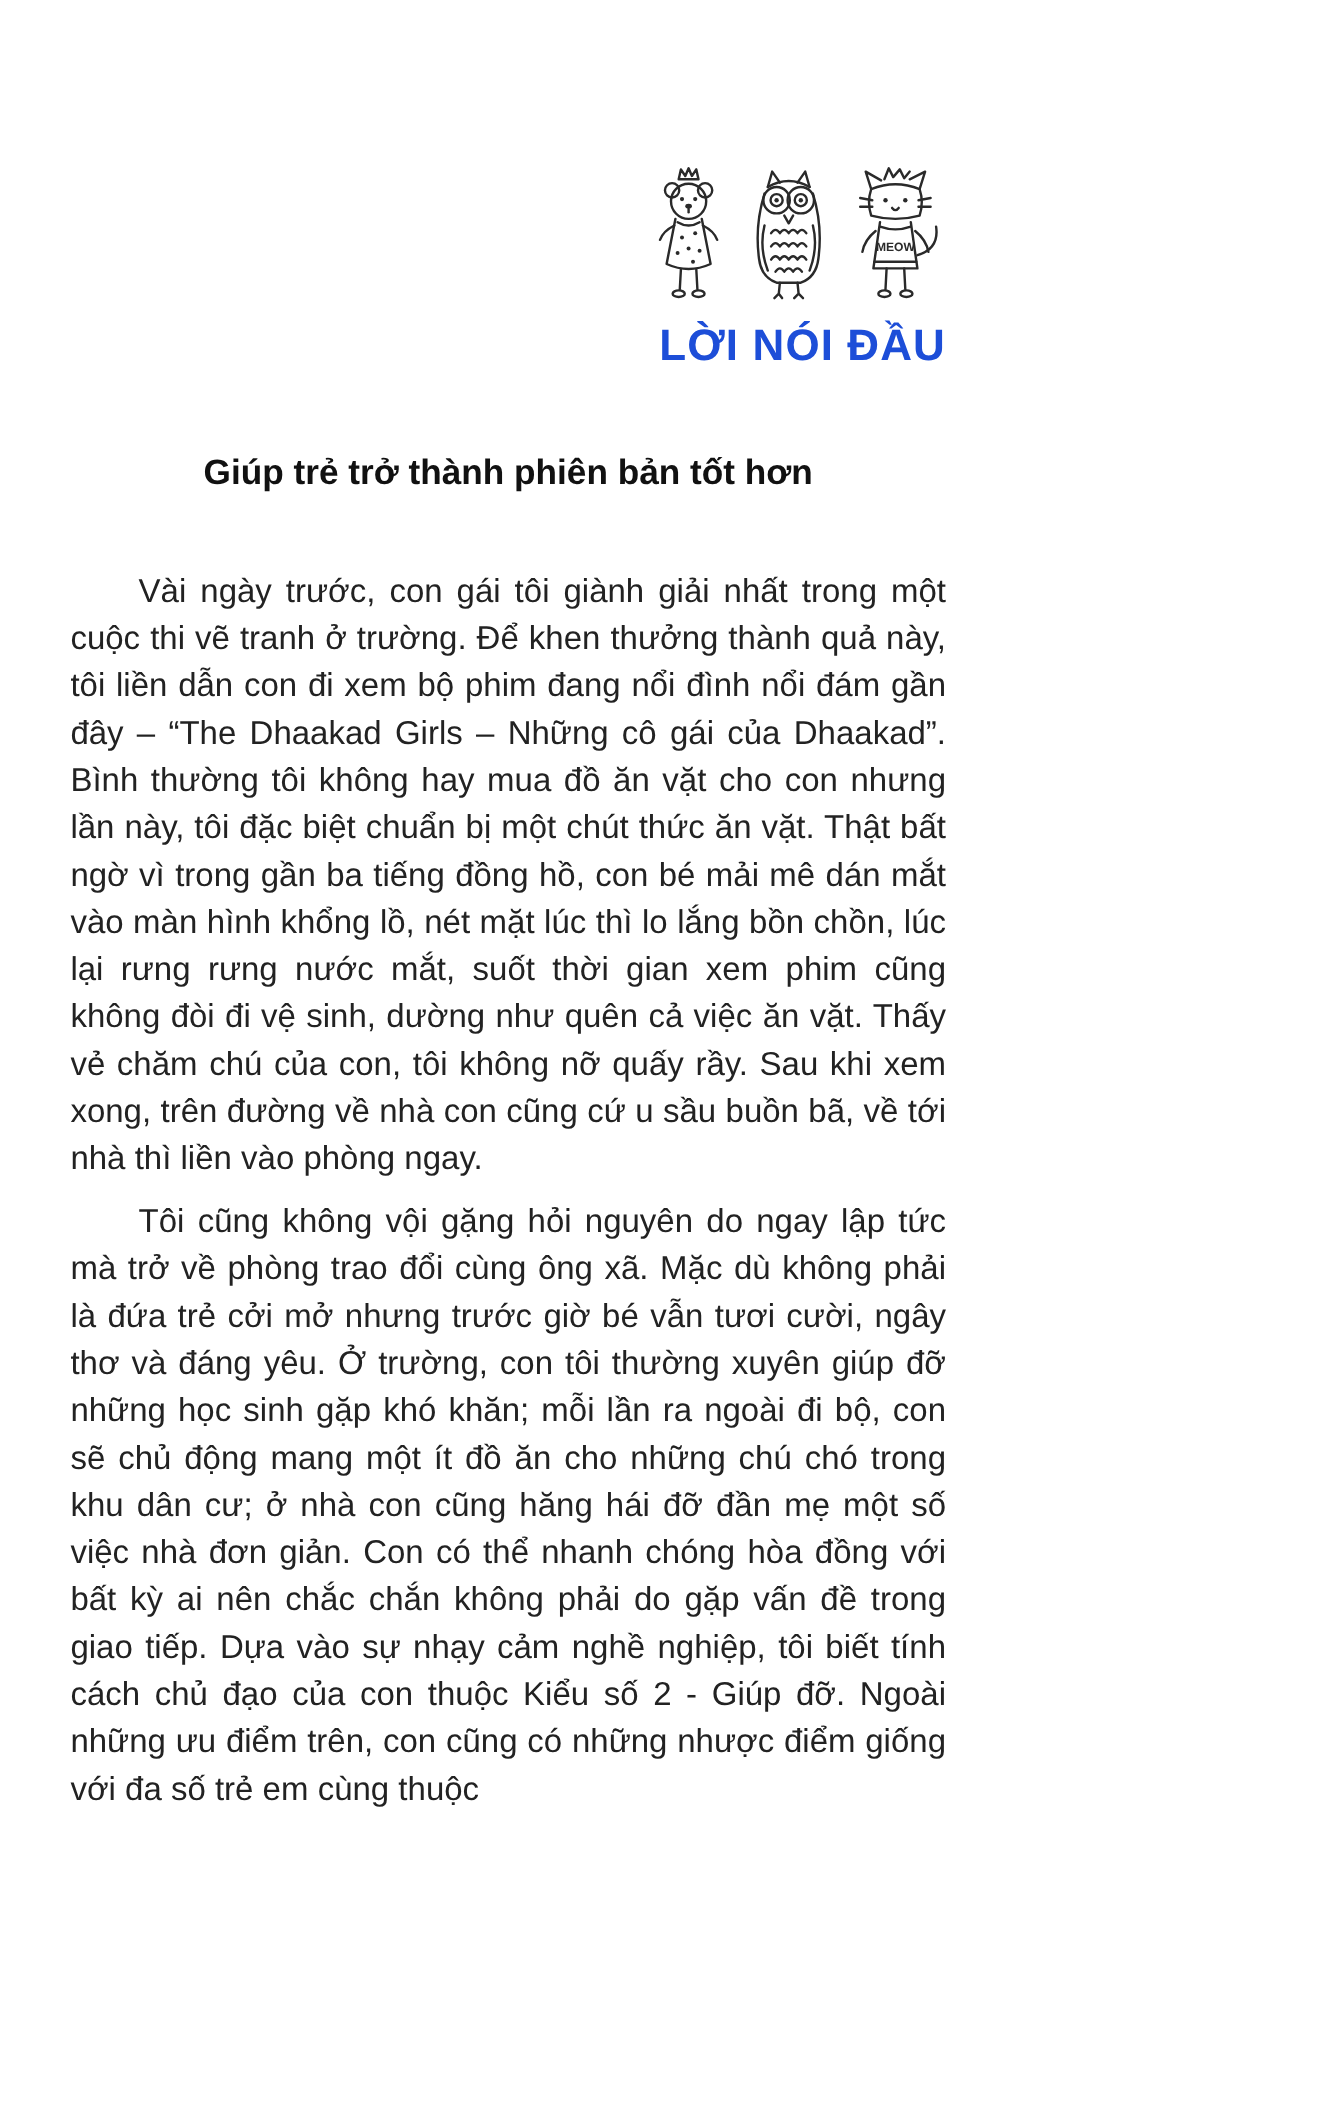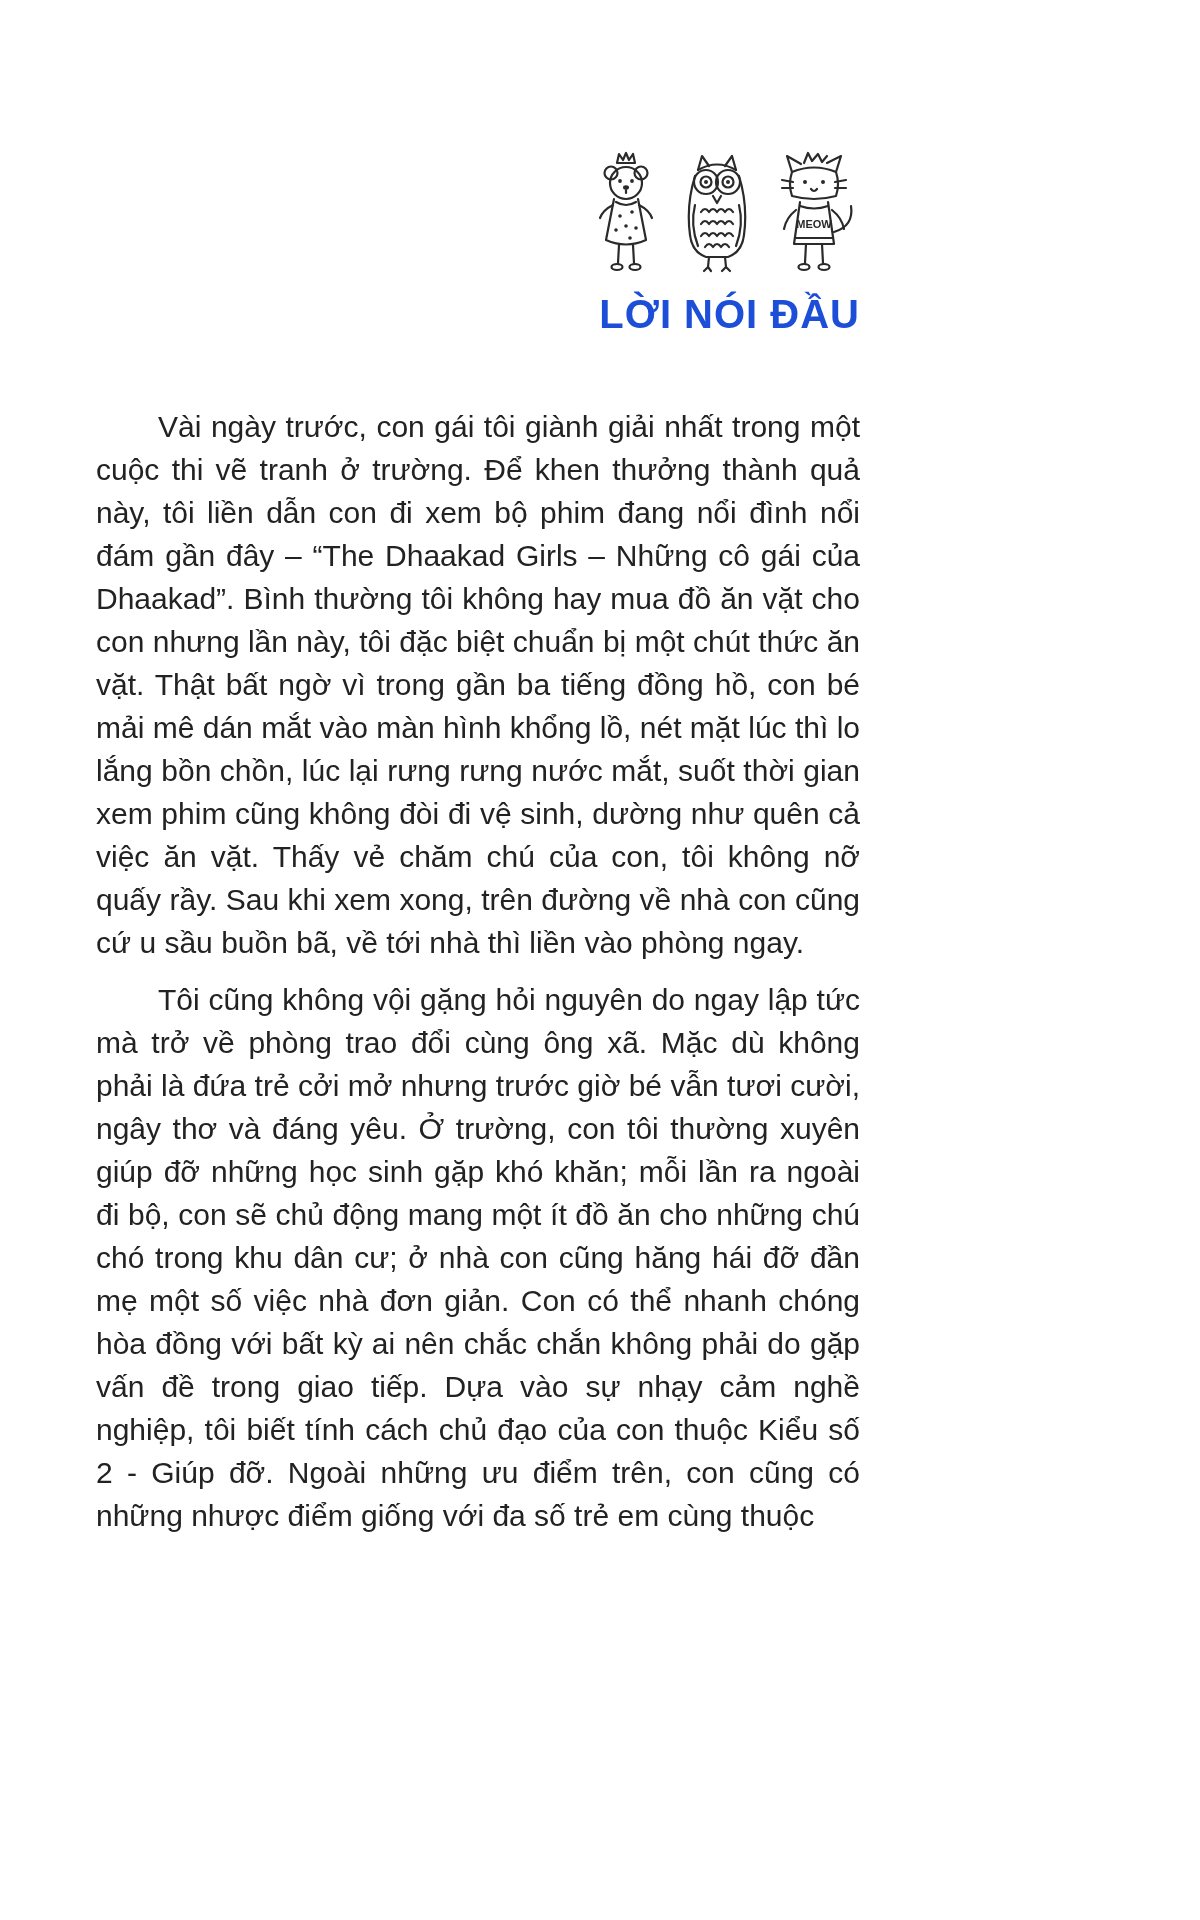--- a/index.html
+++ b/index.html
@@ -41,21 +41,21 @@
     letter-spacing: 1px;
     color: #1d4ed8;
   }
   .section-title {
     margin-top: 74px;
     text-align: center;
     font-weight: 700;
     font-size: 32px;
     color: #111111;
   }
-  .body-text { margin-top: 68px; margin-left: 32px; }
+  .body-text { margin-top: 68px; }
   .body-par {
     font-size: 30px;
     line-height: 43px;
     text-align: justify;
     text-indent: 62px;
     color: #222222;
   }
   .body-par + .body-par { margin-top: 14px; }
   .footer {
     position: absolute;
@@ -162,20 +162,21 @@
           <ellipse cx="32" cy="117" rx="5.5" ry="3"></ellipse>
           <ellipse cx="52" cy="117" rx="5.5" ry="3"></ellipse>
           <path d="M62 82 Q82 76 79 56"></path>
         </g>
         <text class="sweater-text" x="42" y="78" text-anchor="middle" font-size="11">MEOW</text>
       </svg>
     </div>
 
     <h1 class="chapter-title">LỜI NÓI ĐẦU</h1>
 
+    <h2 class="section-title">Giúp trẻ trở thành phiên bản tốt hơn</h2>
 
     <div class="body-text">
       <p class="body-par">Vài ngày trước, con gái tôi giành giải nhất trong một cuộc thi vẽ tranh ở trường. Để khen thưởng thành quả này, tôi liền dẫn con đi xem bộ phim đang nổi đình nổi đám gần đây – “The Dhaakad Girls – Những cô gái của Dhaakad”. Bình thường tôi không hay mua đồ ăn vặt cho con nhưng lần này, tôi đặc biệt chuẩn bị một chút thức ăn vặt. Thật bất ngờ vì trong gần ba tiếng đồng hồ, con bé mải mê dán mắt vào màn hình khổng lồ, nét mặt lúc thì lo lắng bồn chồn, lúc lại rưng rưng nước mắt, suốt thời gian xem phim cũng không đòi đi vệ sinh, dường như quên cả việc ăn vặt. Thấy vẻ chăm chú của con, tôi không nỡ quấy rầy. Sau khi xem xong, trên đường về nhà con cũng cứ u sầu buồn bã, về tới nhà thì liền vào phòng ngay.</p>
       <p class="body-par">Tôi cũng không vội gặng hỏi nguyên do ngay lập tức mà trở về phòng trao đổi cùng ông xã. Mặc dù không phải là đứa trẻ cởi mở nhưng trước giờ bé vẫn tươi cười, ngây thơ và đáng yêu. Ở trường, con tôi thường xuyên giúp đỡ những học sinh gặp khó khăn; mỗi lần ra ngoài đi bộ, con sẽ chủ động mang một ít đồ ăn cho những chú chó trong khu dân cư; ở nhà con cũng hăng hái đỡ đần mẹ một số việc nhà đơn giản. Con có thể nhanh chóng hòa đồng với bất kỳ ai nên chắc chắn không phải do gặp vấn đề trong giao tiếp. Dựa vào sự nhạy cảm nghề nghiệp, tôi biết tính cách chủ đạo của con thuộc Kiểu số 2 - Giúp đỡ. Ngoài những ưu điểm trên, con cũng có những nhược điểm giống với đa số trẻ em cùng thuộc</p>
     </div>
 
 
   </div>
 </div>
 

